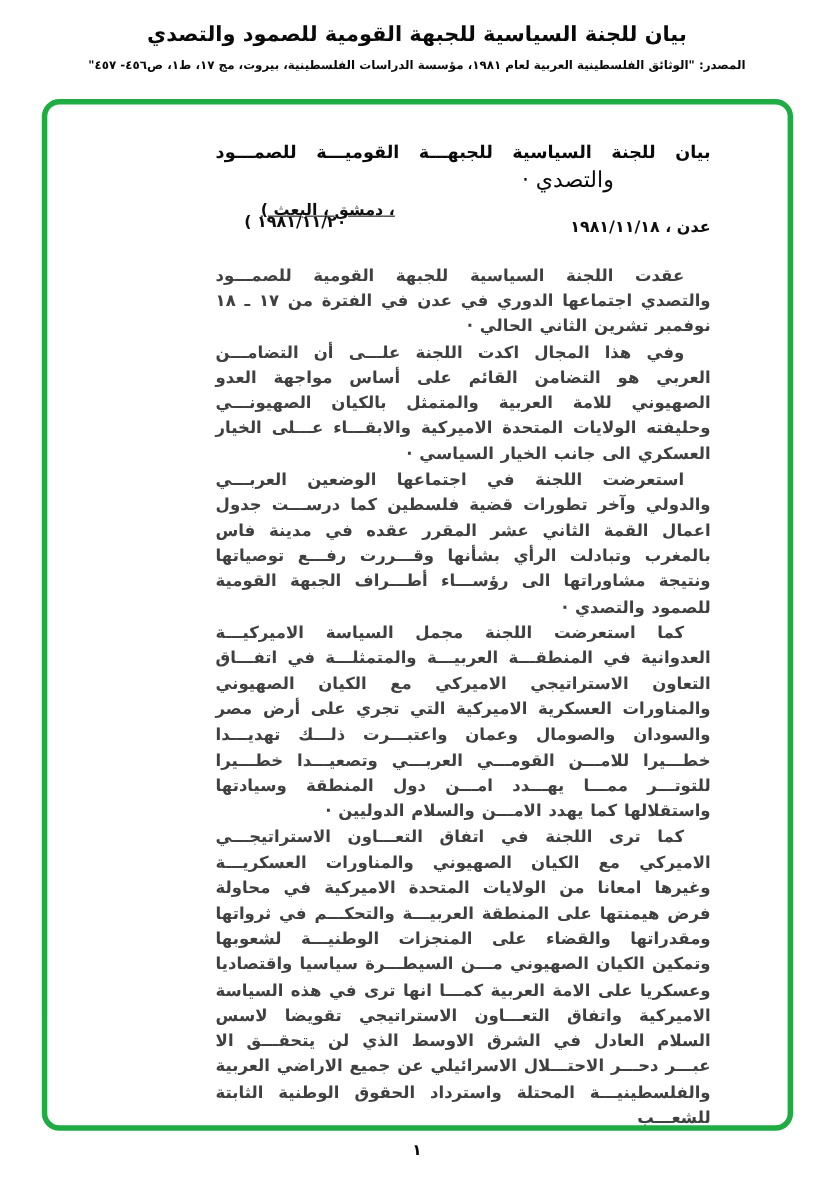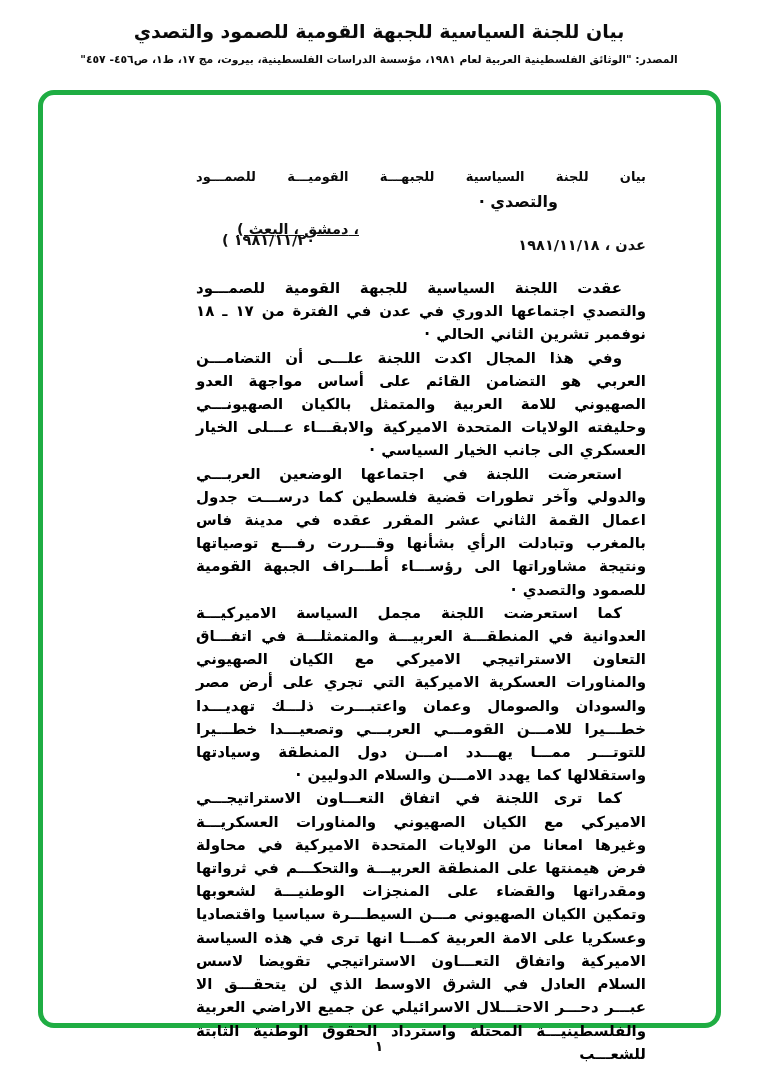--- a/index.html
+++ b/index.html
@@ -39,31 +39,30 @@
     background: transparent;
   }
   .doc-column {
     position: absolute;
     left: 196px; top: 126px;
     width: 450px;
   }
   .doc-title-l1 {
     direction: rtl;
     font-weight: bold;
-    font-size: 13px;
+    font-size: 16px;
     line-height: 25px;
     text-align: justify;
     text-align-last: justify;
     color: #0a0a0a;
-    margin-top: 38px;
   }
   .doc-title-l2 {
     direction: rtl;
-    font-weight: bold;
-    font-size: 16px;
+    font-weight: normal;
+    font-size: 20px;
     line-height: 25px;
     text-align: right;
     padding-right: 88px;
     margin-bottom: 7px;
     color: #0a0a0a;
   }
   .byline {
     position: relative;
     height: 56px;
     font-size: 14.5px;
@@ -88,21 +87,21 @@
     unicode-bidi: embed;
   }
   .doc-body p {
     margin: 0;
     direction: rtl;
     text-align: justify;
     font-weight: bold;
     font-size: 15px;
     line-height: 23.2px;
     text-indent: 24px;
-    color: #000000;
+    color: #404040;
     word-spacing: 1px;
   }
   .page-number {
     position: absolute;
     top: 1038px; left: 0; right: 0;
     text-align: center;
     font-size: 14px;
     font-weight: bold;
     color: #0a0a0a;
   }

